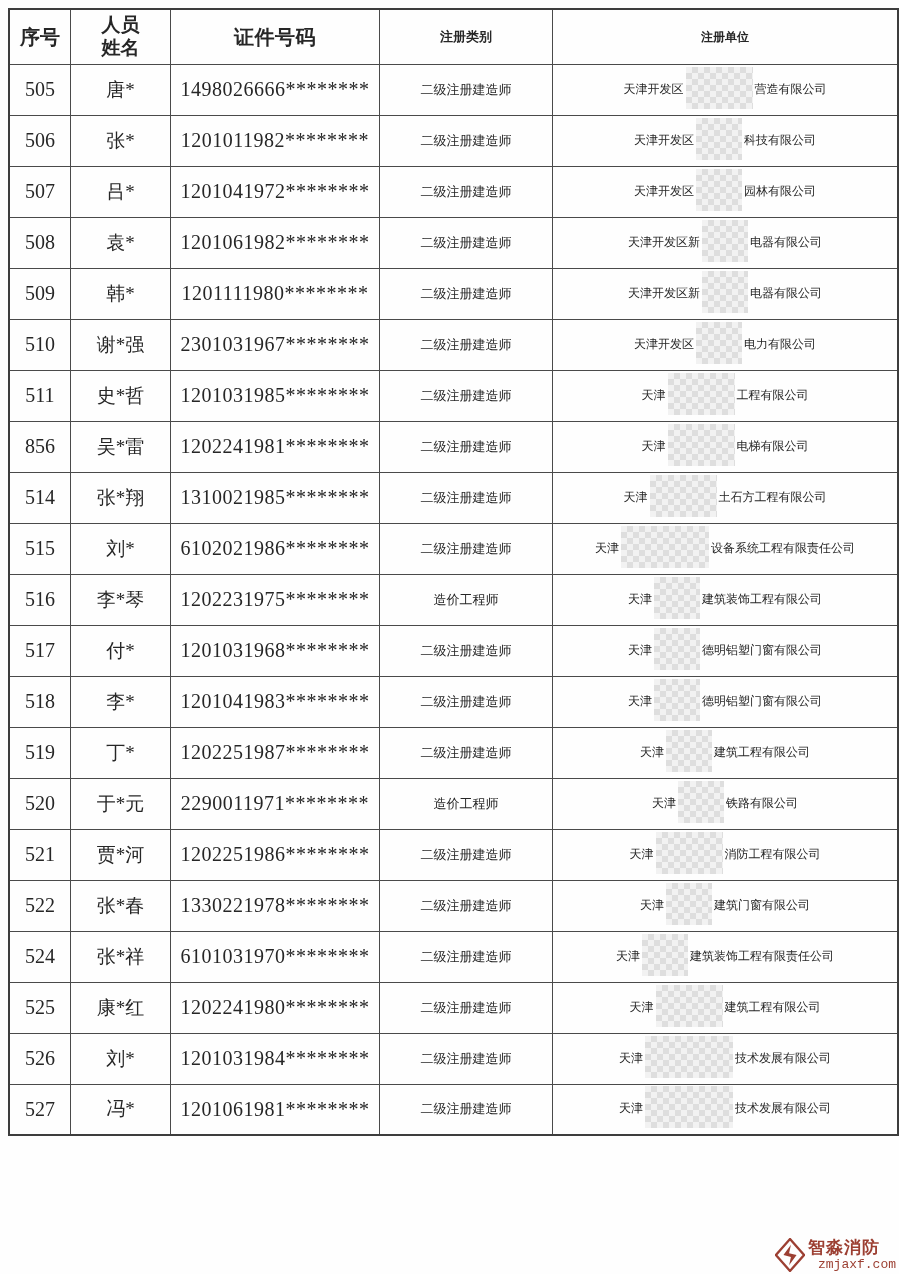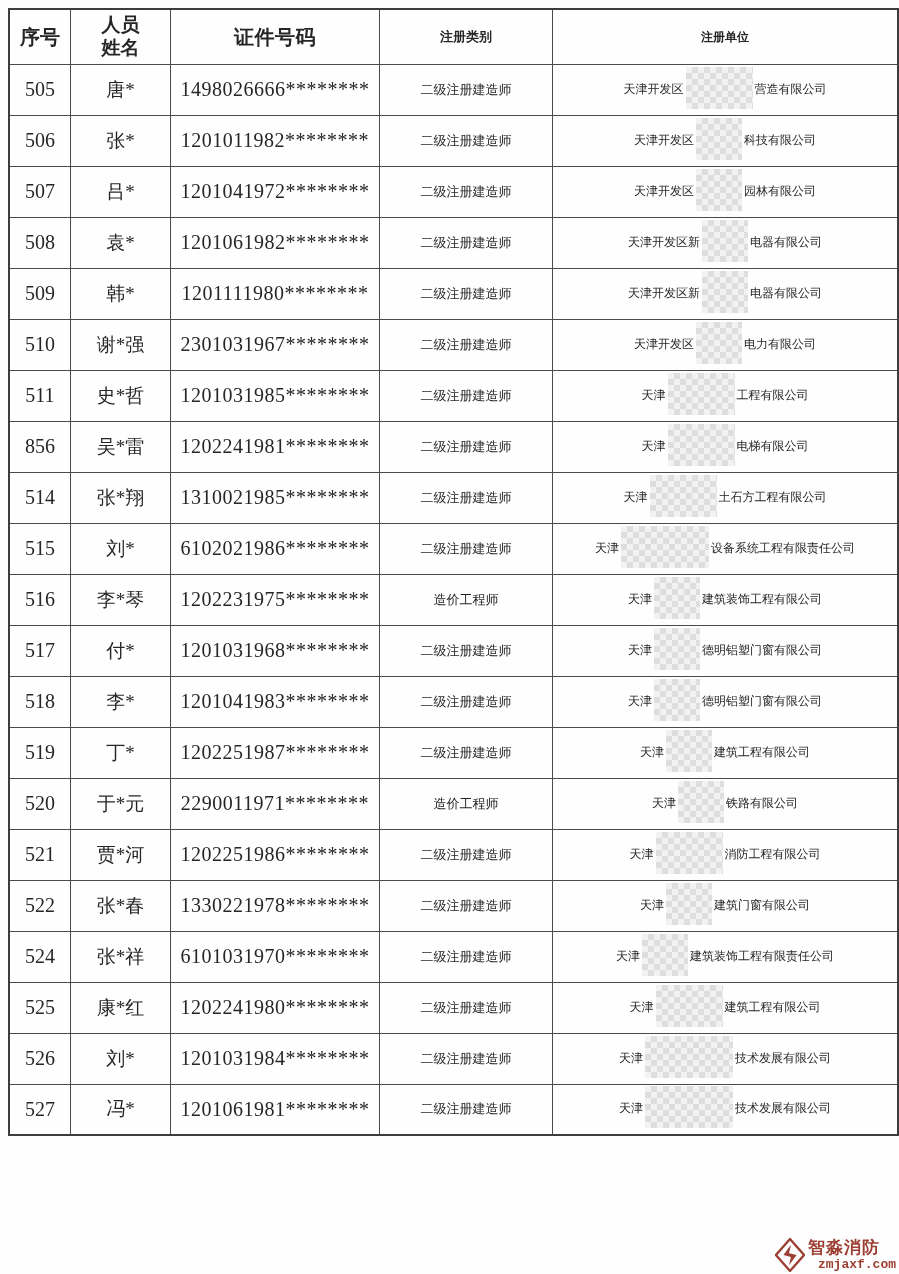--- a/index.html
+++ b/index.html
@@ -62,21 +62,21 @@
     font-family:"Liberation Sans","DejaVu Sans",sans-serif;
     font-size:17px;
     font-weight:bold;
     color:#9c3f32;
     letter-spacing:1px;
     line-height:1.1;
   }
   .wm-domain {
     font-family:"Liberation Mono","DejaVu Sans Mono",monospace;
     font-size:13px;
-    font-weight:bold;
+    font-weight:normal;
     color:#9c3f32;
     padding-left:10px;
     line-height:1.1;
   }
 </style>
 </head>
 <body>
 
 <div class="page">
 

